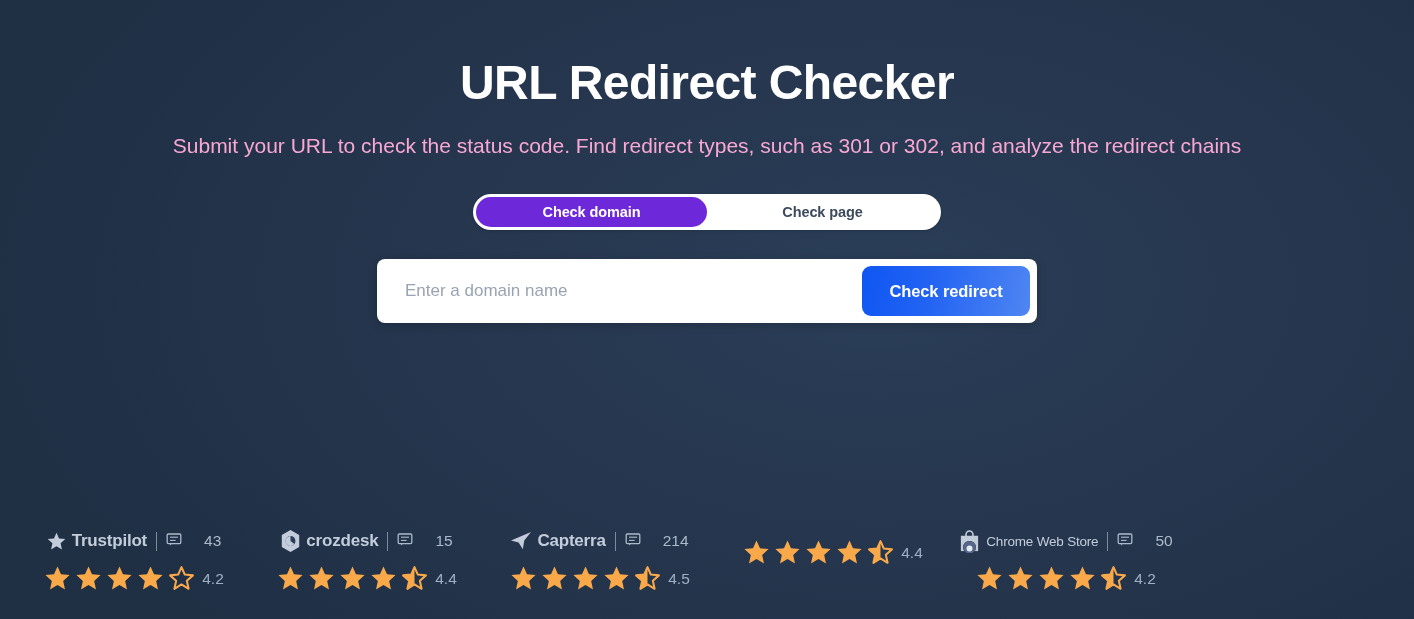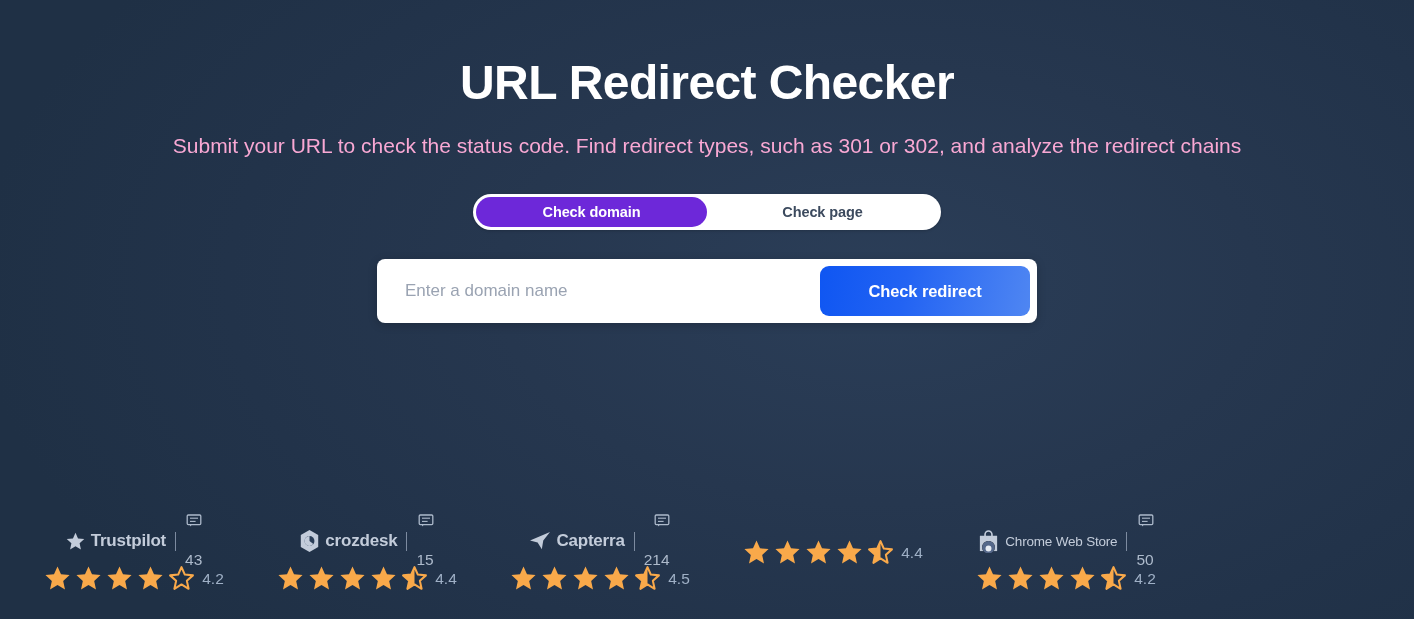--- a/index.html
+++ b/index.html
@@ -111,21 +111,21 @@
     padding-left: 21px;
     font-family: "Liberation Sans", sans-serif;
   }
 
   .search-input::placeholder {
     color: #9aa3b2;
     font-size: 17px;
   }
 
   .search-btn {
-    width: 210px;
+    width: 168px;
     height: 50px;
     border: none;
     border-radius: 9px;
     background: linear-gradient(100deg, #0f56f2 0%, #2263f3 40%, #4f86f2 100%);
     color: #ffffff;
     font-size: 16.5px;
     font-weight: bold;
     letter-spacing: -0.1px;
     cursor: pointer;
     font-family: "Liberation Sans", sans-serif;
@@ -184,23 +184,22 @@
   }
 
   .vsep {
     width: 1px;
     height: 19px;
     background: #7d8ba0;
   }
 
   .reviews {
     display: flex;
-    align-items: flex-end;
+    align-items: flex-start;
     gap: 22px;
-    flex-direction: column;
   }
 
   .review-count {
     font-size: 15.5px;
     color: #adbacb;
   }
 
   .rating-bottom {
     display: flex;
     align-items: center;

